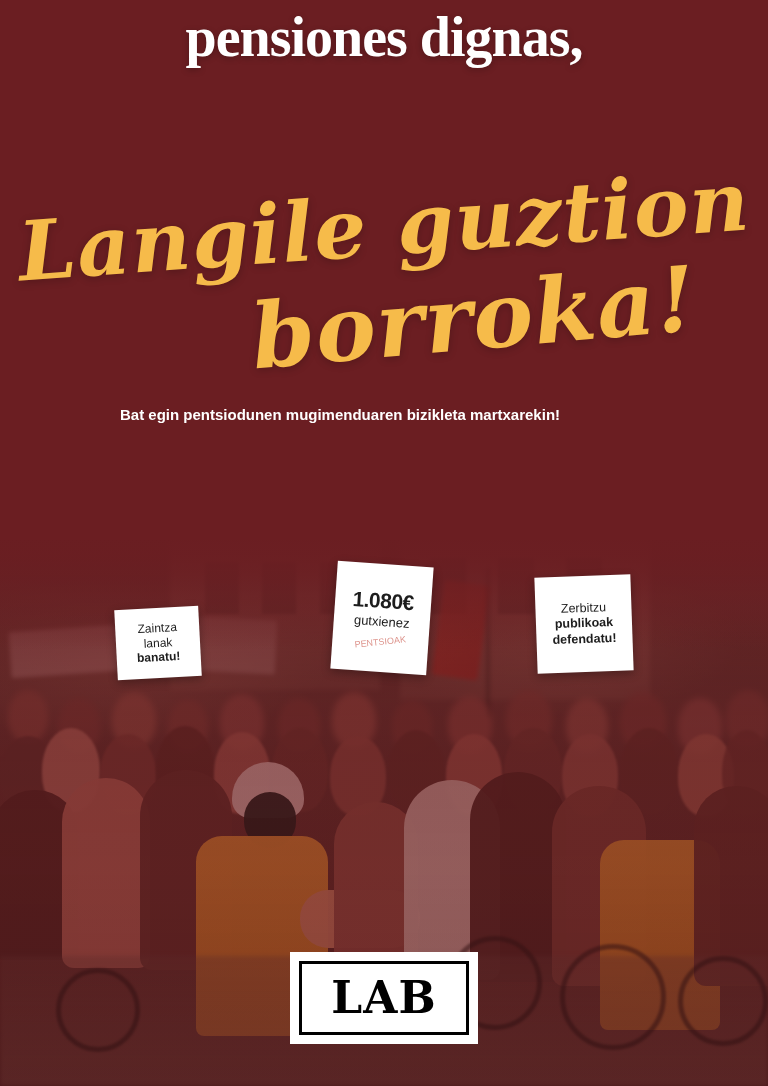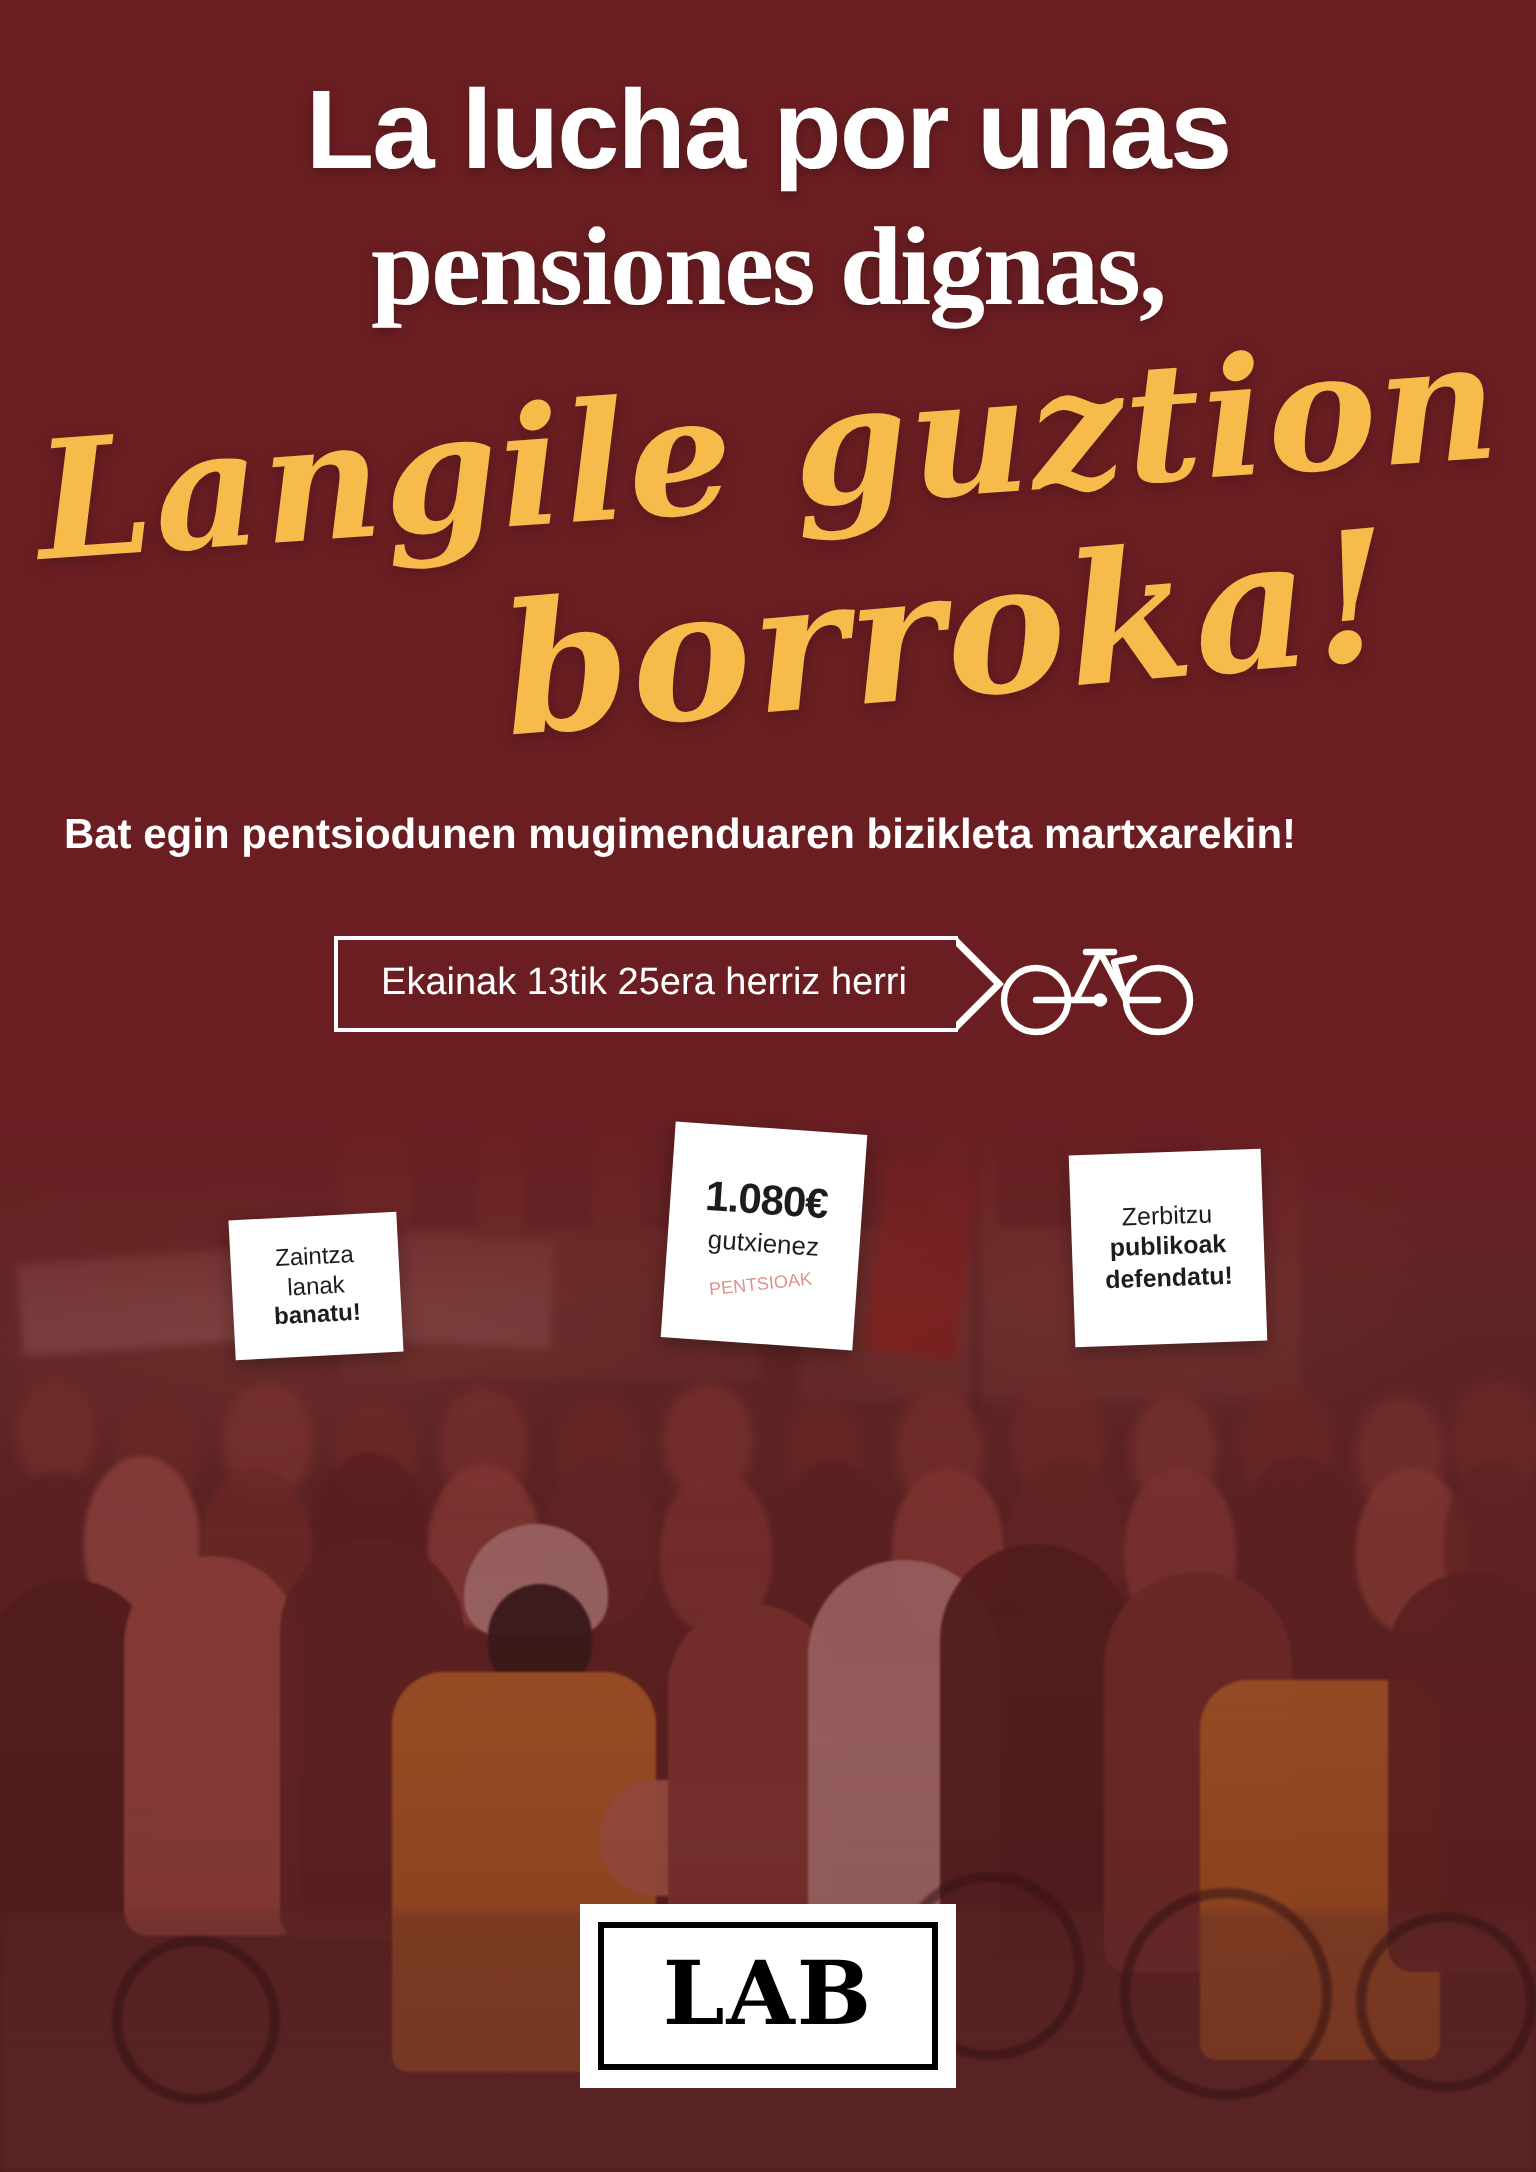--- a/index.html
+++ b/index.html
@@ -138,21 +138,21 @@
     top: 268px;
     font-size: 90px;
     transform: rotate(-5deg);
     padding-left: 90px;
   }
 
   .subhead {
     position: absolute;
     top: 406px; left: 0; width: 680px;
     text-align: center;
-    font-size: 21px;
+    font-size: 15px;
     font-weight: 700;
     color: #ffffff;
     z-index: 5;
   }
 
   
   .dates-wrap {
     position: absolute;
     top: 459px; left: 0; width: 768px;
     display: flex;
@@ -345,44 +345,27 @@
     <div class="bike-sil" style="left:448px;top:396px;width:84px;height:84px;"></div>
     <div class="bike-sil" style="left:560px;top:404px;width:96px;height:96px;"></div>
     <div class="bike-sil" style="left:678px;top:416px;width:80px;height:80px;"></div>
 
     <div class="photo-tint"></div>
     <div class="photo-tint2"></div>
   </div>
   <div class="photo-fade"></div>
 
   <div class="head">
-    <div class="line1">La lucha por unas</div>
     <div class="line2">pensiones dignas,</div>
   </div>
   <div class="script script1">Langile guztion</div>
   <div class="script script2">borroka!</div>
 
   <div class="subhead">Bat egin pentsiodunen mugimenduaren bizikleta martxarekin!</div>
 
-  <div class="dates-wrap">
-    <div class="dates-banner">
-      <span>Ekainak 13tik 25era herriz herri</span>
-    </div>
-    <span class="bike-icon">
-      <svg width="104" height="60" viewBox="0 0 104 60" fill="none" xmlns="http://www.w3.org/2000/svg">
-        <circle cx="21" cy="41" r="16" stroke="#ffffff" stroke-width="3.2"></circle>
-        <circle cx="82" cy="41" r="16" stroke="#ffffff" stroke-width="3.2"></circle>
-        <path d="M21 41 L41 41 L53 17 L66 41 L82 41" stroke="#ffffff" stroke-width="3.2" stroke-linejoin="round" stroke-linecap="round"></path>
-        <path d="M41 41 L55 41" stroke="#ffffff" stroke-width="3.2" stroke-linecap="round"></path>
-        <path d="M46 17 L60 17" stroke="#ffffff" stroke-width="3.2" stroke-linecap="round"></path>
-        <path d="M66 41 L60 22 L70 20" stroke="#ffffff" stroke-width="3.2" stroke-linecap="round" stroke-linejoin="round"></path>
-        <circle cx="53" cy="41" r="3.4" fill="#ffffff"></circle>
-      </svg>
-    </span>
-  </div>
 
   <div class="placard placard-1">
     <div>Zaintza</div>
     <div>lanak</div>
     <div class="b">banatu!</div>
   </div>
 
   <div class="placard placard-2">
     <div class="amount">1.080€</div>
     <div class="sub">gutxienez</div>

